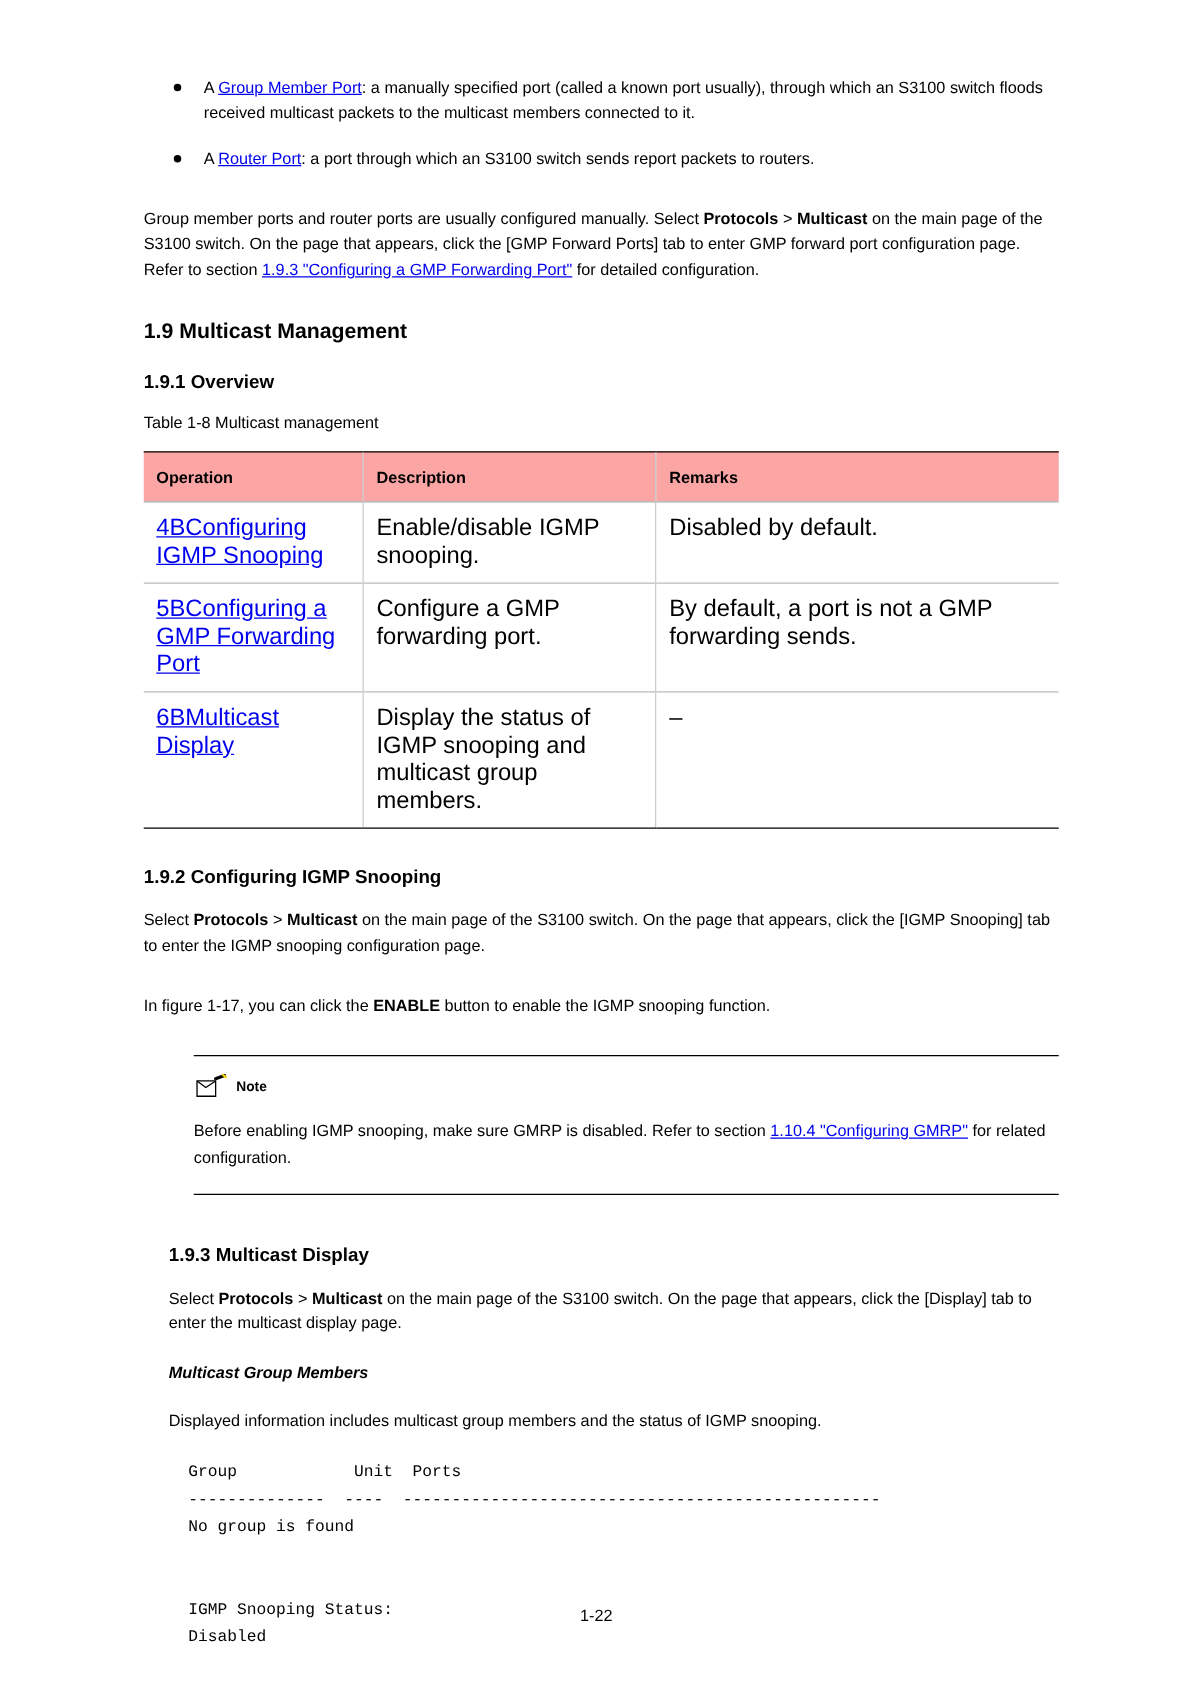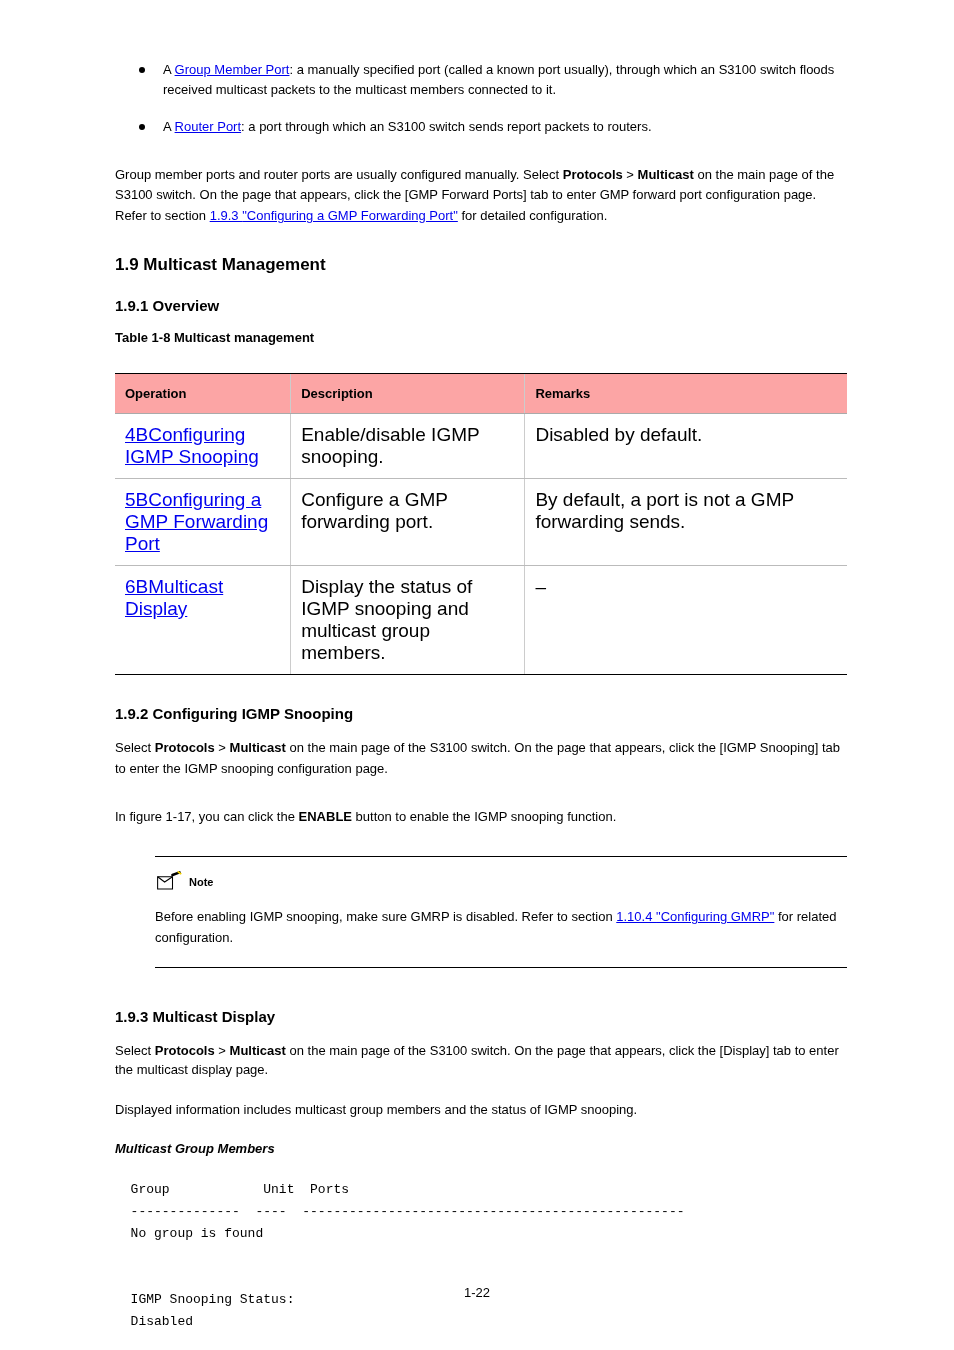--- a/index.html
+++ b/index.html
@@ -52,22 +52,22 @@
       font-size: 17px;
       font-weight: bold;
       margin-bottom: 22px;
     }
     .sub-header {
       font-size: 15px;
       font-weight: bold;
       margin-bottom: 16px;
     }
     .table-caption {
-      font-weight: bold;
-      margin-bottom: 28px;
+      font-weight: normal;
+      margin-bottom: 16px;
     }
     table {
       width: 100%;
       border-collapse: collapse;
       margin-bottom: 30px;
     }
     thead th {
       background: #fca5a5;
       text-align: left;
       font-weight: bold;
@@ -120,20 +120,21 @@
     }
     .note-label {
       font-size: 11px;
       font-weight: bold;
     }
     .note-body {
       line-height: 1.6;
     }
     .display-section {
       margin-top: 20px;
+      margin-left: 20px;
     }
     .display-para {
       margin-bottom: 20px;
       line-height: 1.5;
     }
     .terminal-block {
       font-family: "Courier New", monospace;
       font-size: 13px;
       line-height: 1.7;
       white-space: pre;
@@ -229,23 +230,23 @@
     </div>
   </div>
 
   <div class="display-section">
     <div class="sub-header">1.9.3  Multicast Display</div>
 
     <div class="display-para">
       <span>Select </span><span class="strong">Protocols</span><span> &gt; </span><span class="strong">Multicast</span><span> on the main page of the </span><span>S3100</span> <span>switch. On the page that appears, click the [Display] tab to enter the multicast display page.</span>
     </div>
 
+    <div class="display-para"><span class="strong italic">Multicast Group Members</span></div>
+
     <div class="display-para">Displayed information includes multicast group members and the status of IGMP snooping.</div>
-
-    <div class="display-para"><span class="strong italic">Multicast Group Members</span></div>
 
     <div class="terminal-block">  Group            Unit  Ports
   --------------  ----  -------------------------------------------------
   No group is found
 
 
   IGMP Snooping Status:
   Disabled</div>
   </div>
 

